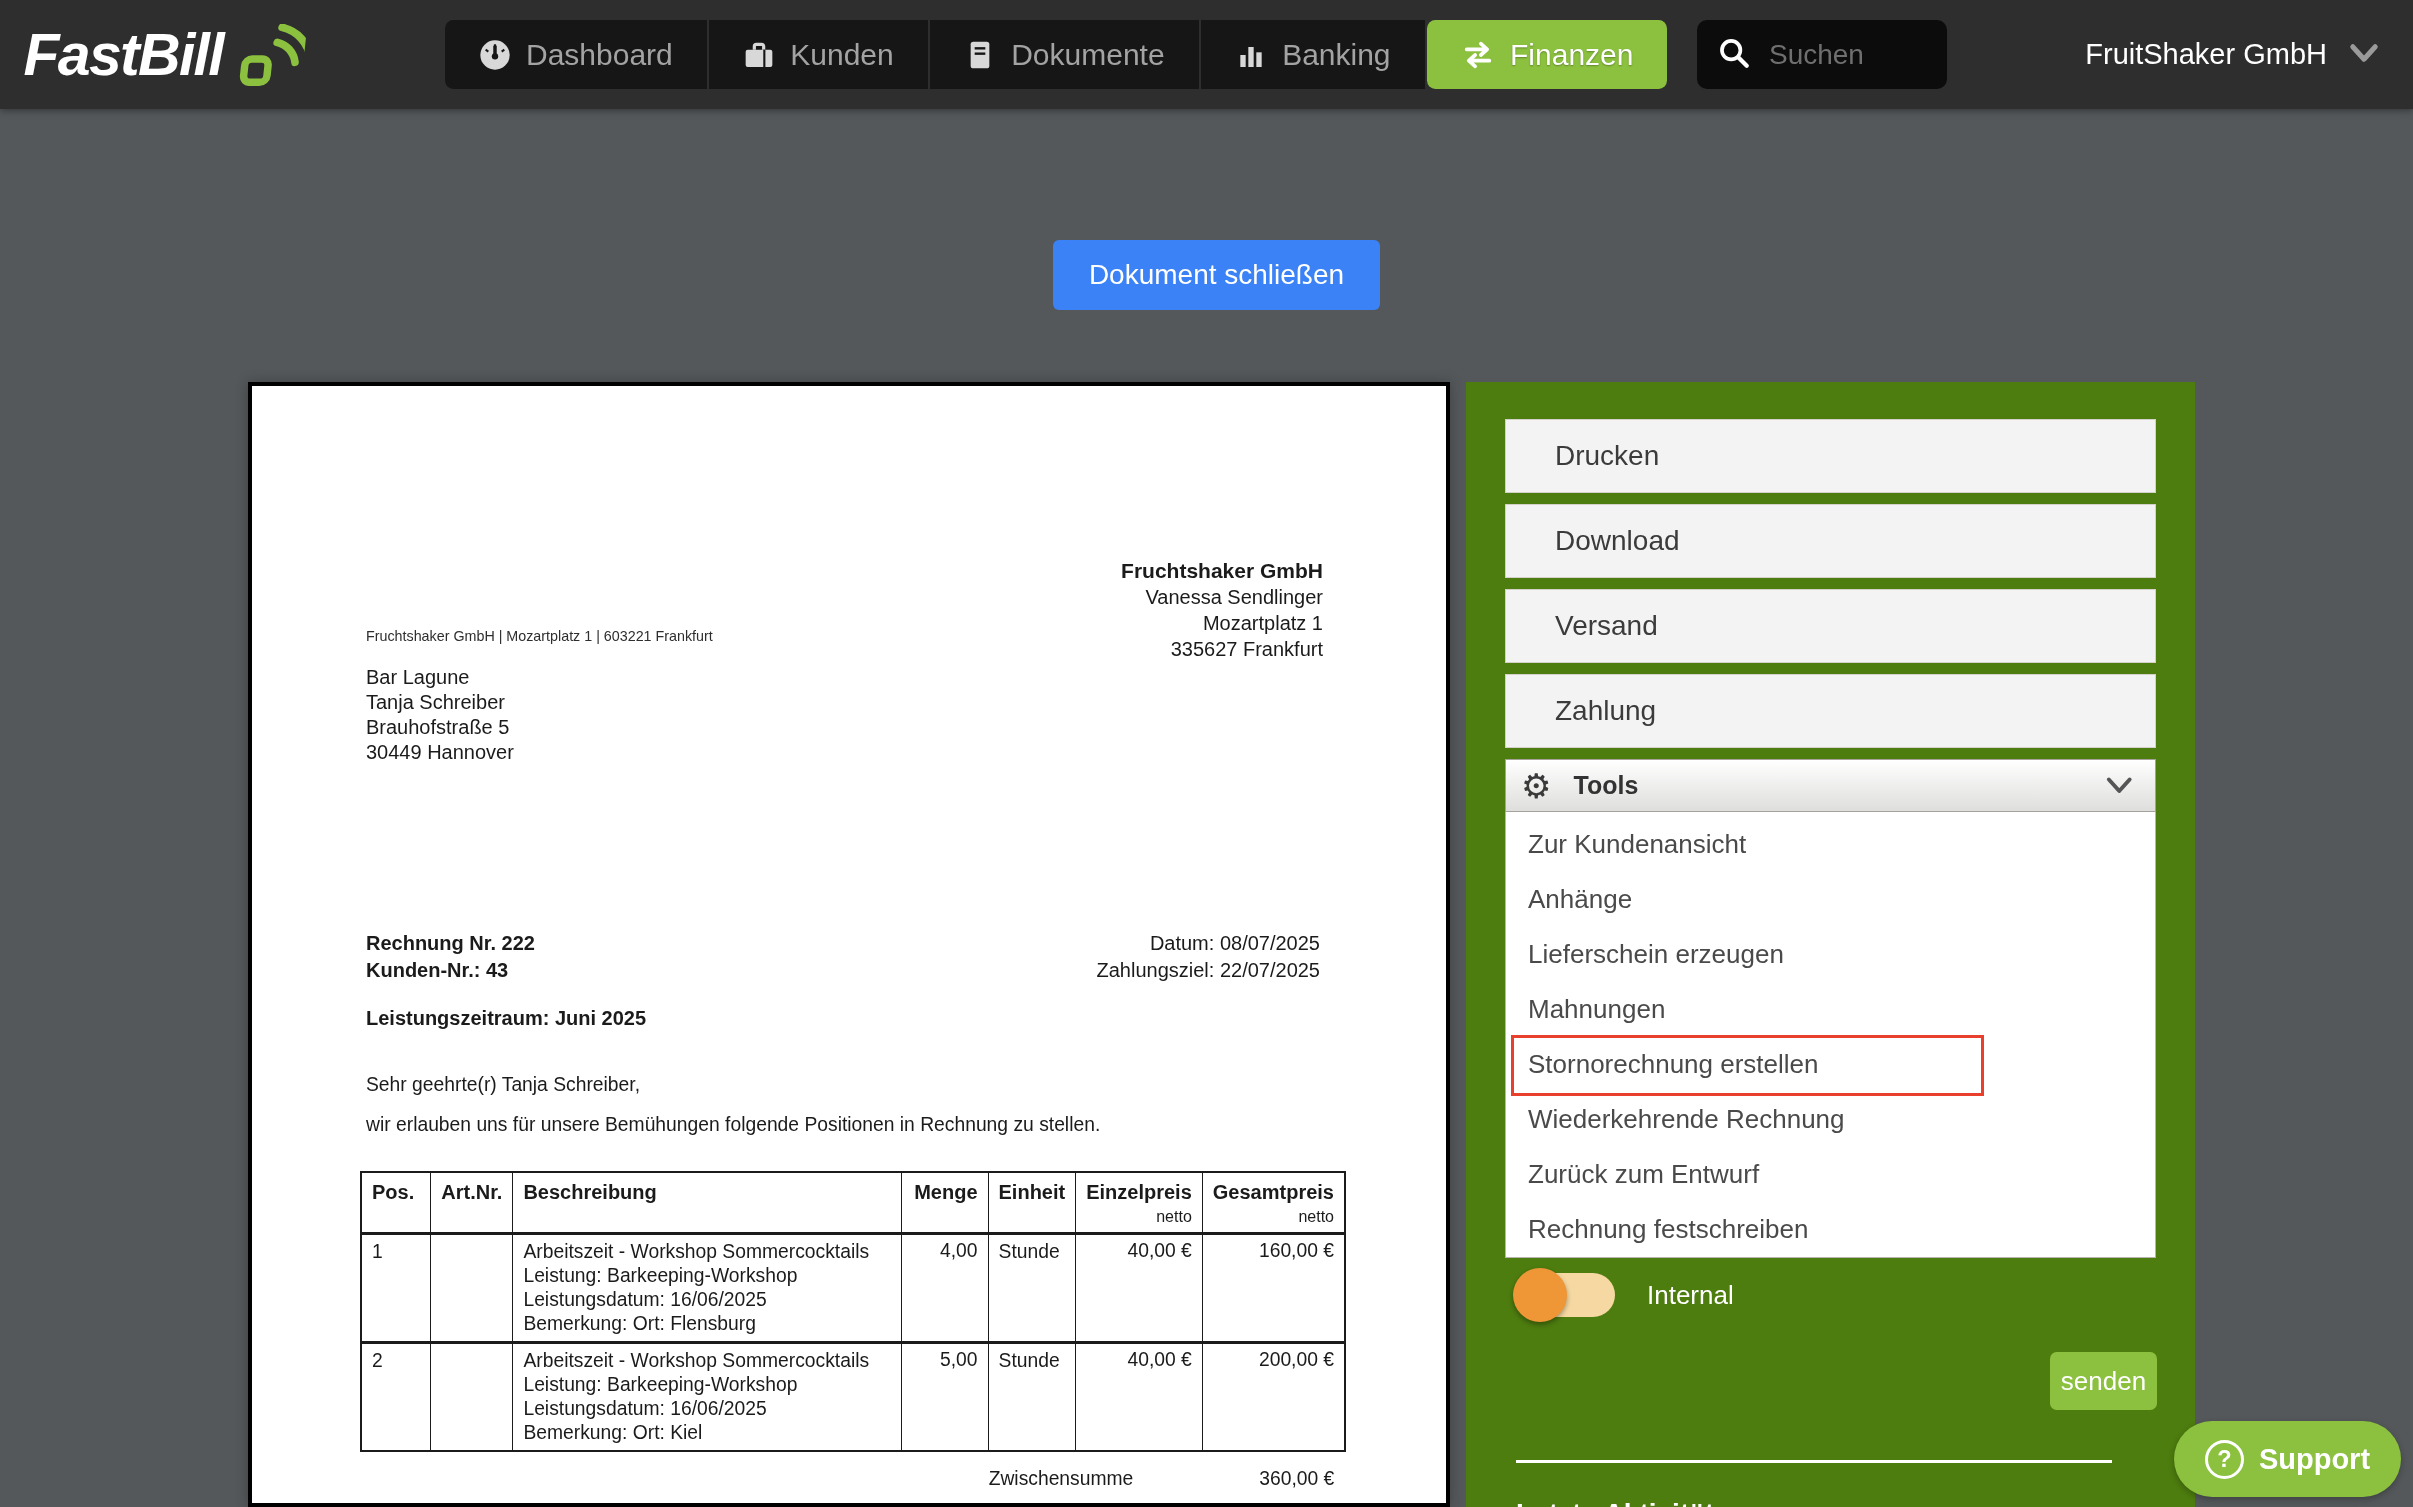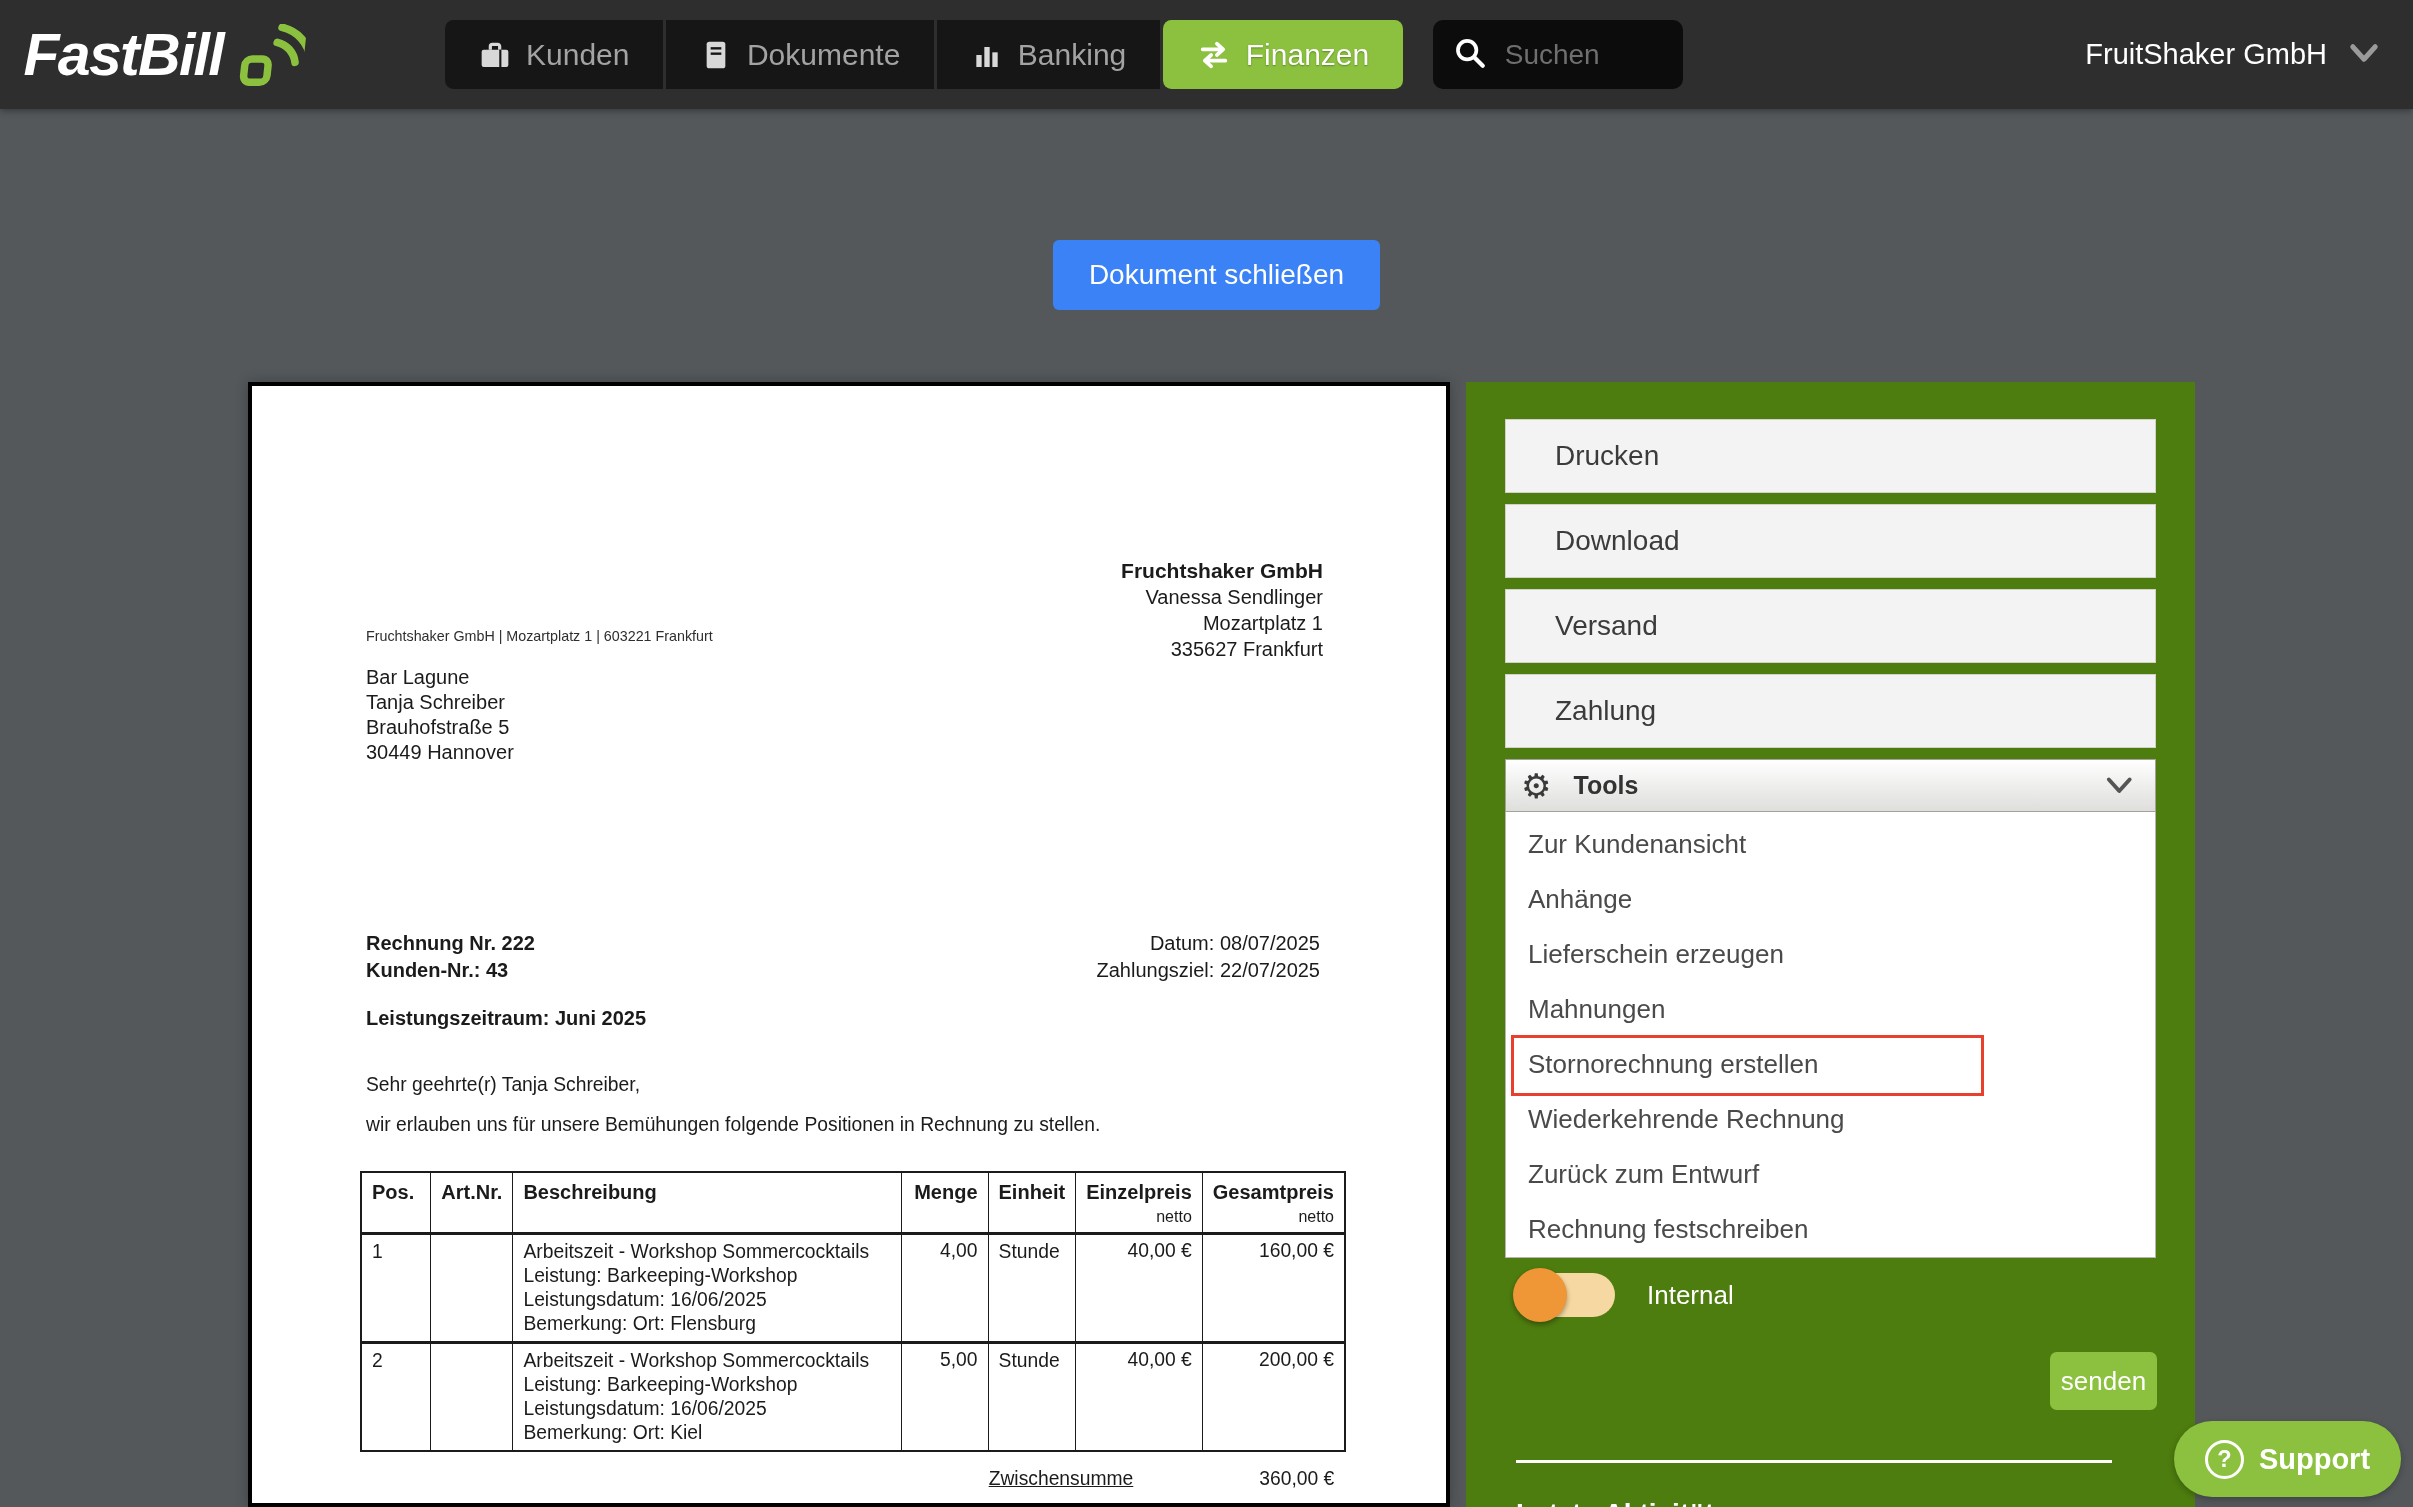--- a/index.html
+++ b/index.html
@@ -70,21 +70,21 @@
   table.inv{border-collapse:collapse;width:986px;border:2.5px solid #1b1b1b;}
   table.inv th,table.inv td{border:1.7px solid #1b1b1b;vertical-align:top;padding:5px 10px;}
   table.inv thead th{font-size:20px;text-align:left;padding-top:8.4px;padding-bottom:22px;}
   table.inv thead tr{border-bottom:2.5px solid #1b1b1b;}
   .th-netto{display:block;text-align:right;font-weight:normal;font-size:16px;margin-top:3.4px;}
   td.c-pos,td.c-desc,td.c-unit{font-size:19.3px;line-height:24px;text-align:left;}
   td.c-num{font-size:19.3px;text-align:right;white-space:nowrap;}
   tr.inv-row{border-top:3.4px solid #1b1b1b;}
   .inv-totals{margin-top:13.4px;padding-right:11.7px;}
   .tot-row{display:flex;justify-content:flex-end;gap:0;font-size:19.3px;line-height:25px;margin-bottom:15px;}
-  .tot-row .tl{text-align:left;text-decoration:underline;}
+  .tot-row .tl{text-align:left;}
   .tot-row .tv{width:201px;text-align:right;}
   
   .sidebar{
     position:absolute;left:1466px;top:382px;width:729px;height:1125px;
     background:#4d7c0f;
   }
   .sb-inner{position:absolute;left:39px;top:37px;width:651px;}
   .sb-btn{
     box-sizing:border-box;width:651px;height:74px;margin-bottom:11px;
     background:#f3f3f3;border:1.7px solid #d4d0ca;display:flex;align-items:center;
@@ -146,20 +146,31 @@
     <span class="logo-icon">
       <svg width="65" height="65" viewBox="0 0 78 78" transform="skewX(-6)">
         <rect x="8" y="42" width="28" height="28" rx="8" fill="none" stroke="#8bc13e" stroke-width="9"></rect>
         <path d="M44 22 a 32 32 0 0 1 24 24" fill="none" stroke="#8bc13e" stroke-width="9" stroke-linecap="round"></path>
         <path d="M48 4 a 50 50 0 0 1 38 38" fill="none" stroke="#8bc13e" stroke-width="9" stroke-linecap="round"></path>
       </svg>
     </span>
   </div>
 
   <div class="nav-menu">
+    <div class="nav-item">
+      <span class="nav-ic">
+        <svg width="32" height="32" viewBox="0 0 24 24">
+            <circle cx="12" cy="12" r="11" fill="#d8d8d8"></circle>
+            <line x1="12" y1="13" x2="12" y2="5" stroke="#161616" stroke-width="2.6"></line>
+            <circle cx="12" cy="13" r="2.4" fill="#161616"></circle>
+            <path d="M5 8 l2 1.4 M19 8 l-2 1.4 M12 4 v2.6" stroke="#161616" stroke-width="1.6"></path>
+          </svg>
+      </span>
+      <span>Dashboard</span>
+    </div>
     <div class="nav-item">
       <span class="nav-ic">
         <svg width="32" height="32" viewBox="0 0 24 24">
             <rect x="2" y="8" width="20" height="13" rx="1.5" fill="#d8d8d8"></rect>
             <path d="M8.5 8 V5.5 a1.5 1.5 0 0 1 1.5-1.5 h4 a1.5 1.5 0 0 1 1.5 1.5 V8" fill="none" stroke="#d8d8d8" stroke-width="2.4"></path>
             <line x1="16" y1="8" x2="16" y2="21" stroke="#161616" stroke-width="1.6"></line>
           </svg>
       </span>
       <span>Kunden</span>
     </div>

